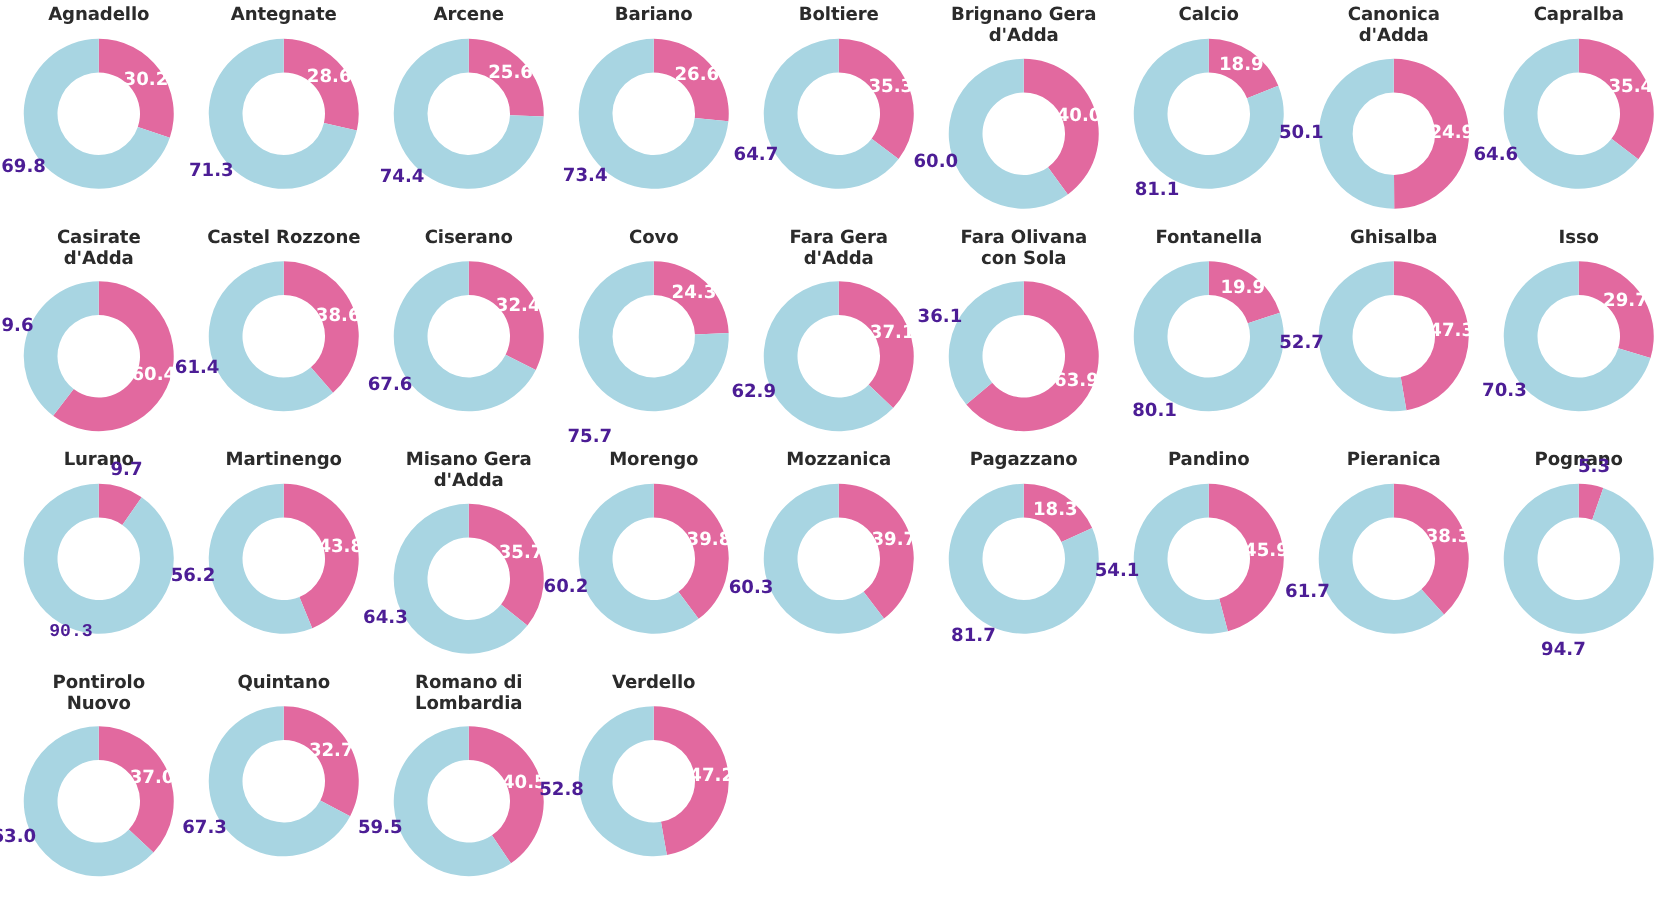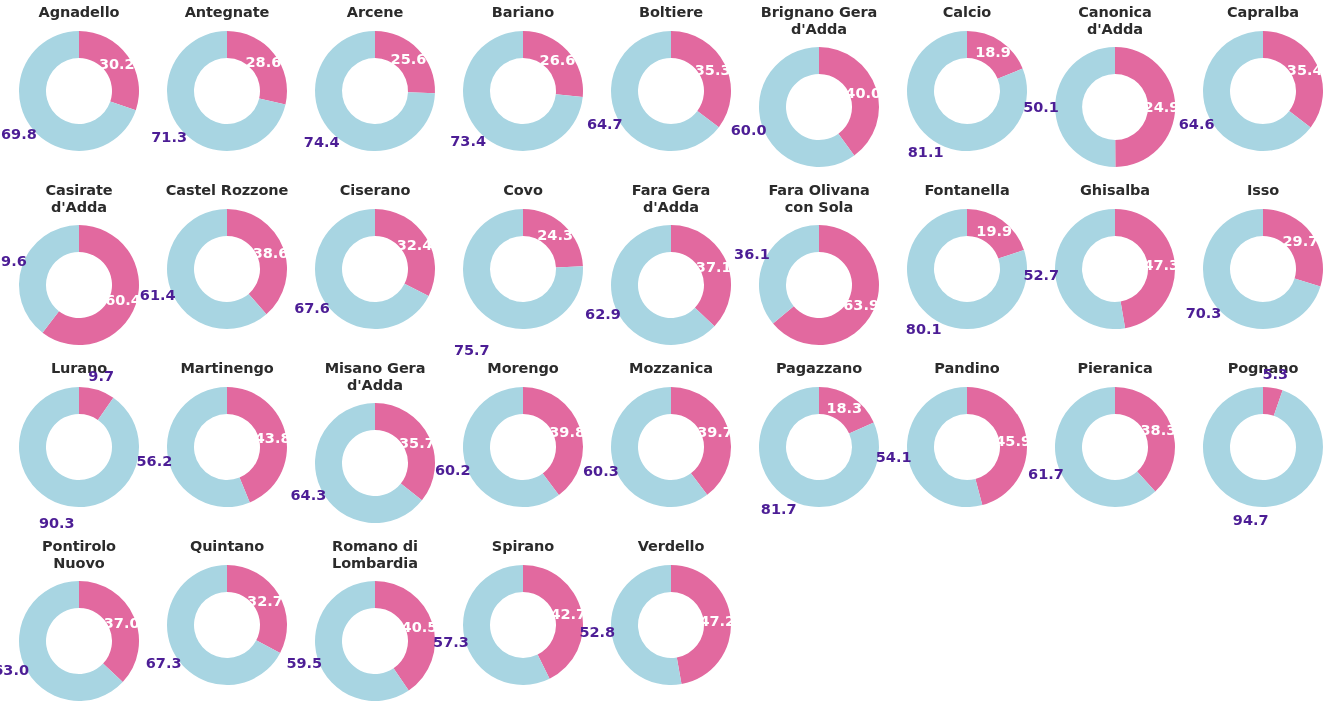--- a/index.html
+++ b/index.html
@@ -264,21 +264,21 @@
       </div>
     </div>
     <div class="cell">
       <div class="cell-title">Lurano</div>
       <div class="donut-wrap one-line">
         <svg viewBox="0 0 126 126">
           <path d="M 63.00 3.00 A 60 60 0 0 1 97.35 13.80 L 81.89 35.94 A 33 33 0 0 0 63.00 30.00 Z" fill="#e2699f"></path>
           <path d="M 97.35 13.80 A 60 60 0 1 1 63.00 3.00 L 63.00 30.00 A 33 33 0 1 0 81.89 35.94 Z" fill="#a8d5e2"></path>
         </svg>
         <div class="lbl lbl-outside" style="left: 85.203px; top: -7.59057px; transform: translate(-50%, -50%);">9.7</div>
-        <div class="lbl lbl-outside" style="left: 40.797px; top: 139px; transform: translate(-50%, -50%);">90.3</div>
+        <div class="lbl lbl-outside" style="left: 40.797px; top: 122px; transform: translate(-50%, -50%); font-family: Liberation Mono, monospace;">90.3</div>
       </div>
     </div>
     <div class="cell">
       <div class="cell-title">Martinengo</div>
       <div class="donut-wrap one-line">
         <svg viewBox="0 0 126 126">
           <path d="M 63.00 3.00 A 60 60 0 0 1 85.79 118.50 L 75.53 93.53 A 33 33 0 0 0 63.00 30.00 Z" fill="#e2699f"></path>
           <path d="M 85.79 118.50 A 60 60 0 1 1 63.00 3.00 L 63.00 30.00 A 33 33 0 1 0 75.53 93.53 Z" fill="#a8d5e2"></path>
         </svg>
         <div class="lbl lbl-inside" style="left: 108.621px; top: 53.9999px; transform: translate(-50%, -50%);">43.8</div>
@@ -386,31 +386,20 @@
     </div>
     <div class="cell">
       <div class="cell-title">Romano di<br>Lombardia</div>
       <div class="donut-wrap two-line">
         <svg viewBox="0 0 126 126">
           <path d="M 63.00 3.00 A 60 60 0 0 1 96.73 112.62 L 81.55 90.29 A 33 33 0 0 0 63.00 30.00 Z" fill="#e2699f"></path>
           <path d="M 96.73 112.62 A 60 60 0 1 1 63.00 3.00 L 63.00 30.00 A 33 33 0 1 0 81.55 90.29 Z" fill="#a8d5e2"></path>
         </svg>
         <div class="lbl lbl-inside" style="left: 107.444px; top: 49.3271px; transform: translate(-50%, -50%);">40.5</div>
         <div class="lbl lbl-outside" style="left: -7.72868px; top: 84.759px; transform: translate(-50%, -50%);">59.5</div>
-      </div>
-    </div>
-    <div class="cell">
-      <div class="cell-title">Spirano</div>
-      <div class="donut-wrap one-line">
-        <svg viewBox="0 0 126 126">
-          <path d="M 63.00 3.00 A 60 60 0 0 1 89.57 116.80 L 77.61 92.59 A 33 33 0 0 0 63.00 30.00 Z" fill="#e2699f"></path>
-          <path d="M 89.57 116.80 A 60 60 0 1 1 63.00 3.00 L 63.00 30.00 A 33 33 0 1 0 77.61 92.59 Z" fill="#a8d5e2"></path>
-        </svg>
-        <div class="lbl lbl-inside" style="left: 108.283px; top: 52.4291px; transform: translate(-50%, -50%);">42.7</div>
-        <div class="lbl lbl-outside" style="left: -9.06249px; top: 79.8225px; transform: translate(-50%, -50%);">57.3</div>
       </div>
     </div>
     <div class="cell">
       <div class="cell-title">Verdello</div>
       <div class="donut-wrap one-line">
         <svg viewBox="0 0 126 126">
           <path d="M 63.00 3.00 A 60 60 0 0 1 73.50 122.07 L 68.78 95.49 A 33 33 0 0 0 63.00 30.00 Z" fill="#e2699f"></path>
           <path d="M 73.50 122.07 A 60 60 0 1 1 63.00 3.00 L 63.00 30.00 A 33 33 0 1 0 68.78 95.49 Z" fill="#a8d5e2"></path>
         </svg>
         <div class="lbl lbl-inside" style="left: 109.32px; top: 58.9149px; transform: translate(-50%, -50%);">47.2</div>

